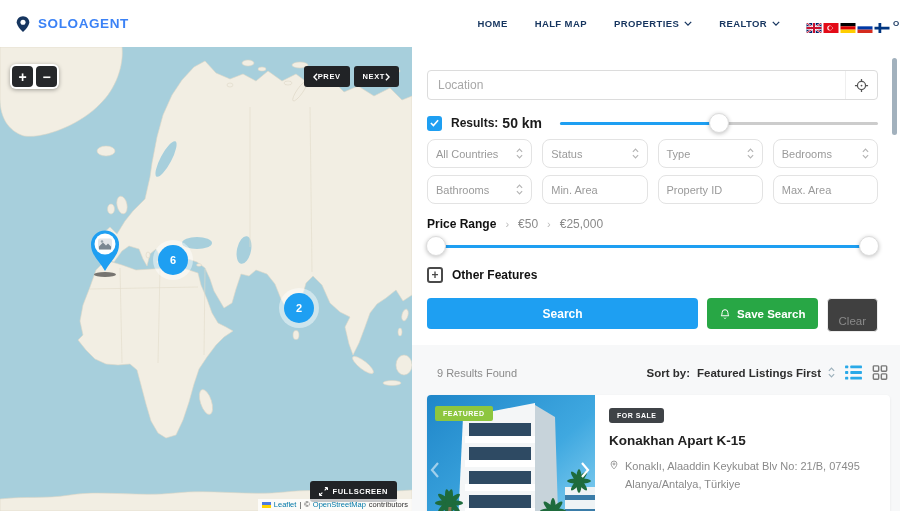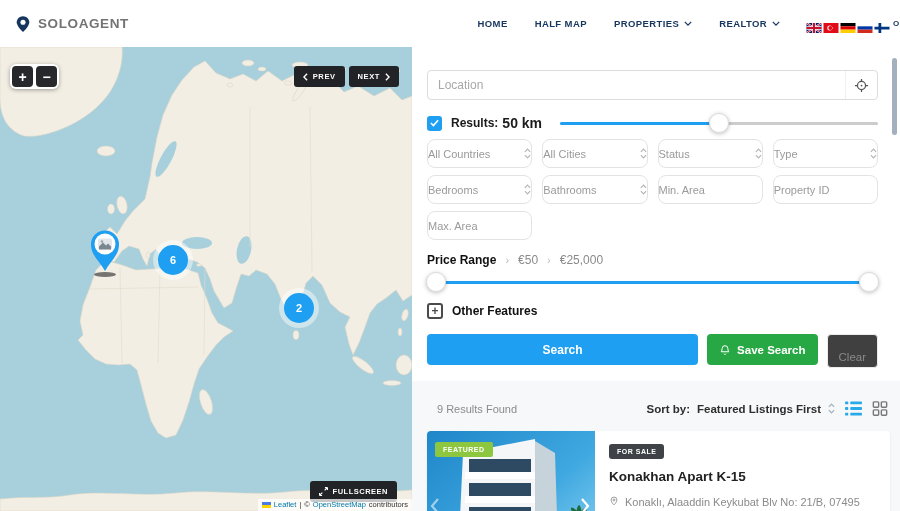--- a/index.html
+++ b/index.html
@@ -2,38 +2,38 @@
 <html><head>
 <meta charset="utf-8">
 <style>
   * { margin:0; padding:0; box-sizing:border-box; }
   html,body { width:900px; height:511px; overflow:hidden; background:#fff;
     font-family:"Liberation Sans", sans-serif; }
 
   
   .header { height:47px; display:flex; align-items:center; padding:0 12px 0 14px; background:#fff; position:relative; z-index:9; }
   .logo { display:flex; align-items:center; gap:6px; cursor:pointer; }
-  .logo-text { color:#737373; font-size:13.5px; font-weight:bold; letter-spacing:.6px; }
+  .logo-text { color:#3b82f6; font-size:13.5px; font-weight:bold; letter-spacing:.6px; }
   .nav { margin-left:auto; display:flex; align-items:center; gap:27px; margin-right:26px; }
   .nav-item { color:#16355f; font-size:9.5px; font-weight:bold; letter-spacing:.4px; display:flex; align-items:center; gap:5px; cursor:pointer; white-space:nowrap; }
   .flags-block { display:flex; flex-direction:row; gap:3px; width:82px; }
   .flags-row { display:flex; gap:1px; }
   .flag { width:16px; height:10px; display:block; cursor:pointer; }
   .flag-links { display:flex; justify-content:space-between; }
   .flag-link { font-size:8px; font-weight:bold; color:#16355f; letter-spacing:.3px; cursor:pointer; }
 
   .main { position:absolute; top:47px; left:0; right:0; bottom:0; }
 
   
   .map { position:absolute; left:0; top:0; width:412px; height:464px; background:#a7cfdc; overflow:hidden; }
   .map-svg { position:absolute; left:0; top:0; }
   .zoom-ctrl { position:absolute; left:10px; top:17px; background:#fff; border-radius:6px; padding:2px; display:flex; gap:3px; box-shadow:0 1px 4px rgba(0,0,0,.35); }
   .zoom-btn { width:21px; height:21px; background:#26282b; color:#fff; border-radius:4px; font-size:14px; font-weight:bold; display:flex; align-items:center; justify-content:center; cursor:pointer; }
   .prevnext { position:absolute; right:13px; top:19px; display:flex; gap:4px; }
-  .pn-btn { background:#212326; color:#fff; font-size:7.5px; font-weight:bold; letter-spacing:.6px; padding:6px 9px; border-radius:3px; display:flex; align-items:center; gap:5px; cursor:pointer; }
+  .pn-btn { background:#212326; color:#fff; font-size:7.5px; font-weight:bold; letter-spacing:.6px; padding:6px 9px; border-radius:3px; display:flex; align-items:center; cursor:pointer; }
   .fullscreen-btn { position:absolute; right:15px; bottom:9px; background:#212326; color:#fff; font-size:7.5px; font-weight:bold; letter-spacing:.5px; padding:6px 9px; border-radius:3px; display:flex; align-items:center; gap:5px; cursor:pointer; }
   .attribution { position:absolute; right:0; bottom:0; background:rgba(255,255,255,.75); font-size:7.5px; color:#333; padding:1px 4px 2px; display:flex; align-items:center; gap:3px; white-space:nowrap; }
   .attr-link { color:#0078a8; cursor:pointer; }
   .pin-marker { position:absolute; left:83px; top:179px; width:44px; height:52px; cursor:pointer; }
   .cluster { position:absolute; width:30px; height:30px; border-radius:50%; background:#1e9ff2; color:#fff; font-size:11px; font-weight:bold; display:flex; align-items:center; justify-content:center; box-shadow:0 0 0 5px rgba(255,255,255,.45); cursor:pointer; }
   .cluster-a { left:158px; top:198px; }
   .cluster-b { left:284px; top:246px; }
 
   
   .panel { position:absolute; left:412px; right:0; top:0; bottom:0; background:#fff; }
@@ -46,21 +46,21 @@
   .radius-row { display:flex; align-items:center; margin-top:13px; height:20px; flex-shrink:0; }
   .checkbox { width:15px; height:15px; background:#1e9ff2; border-radius:3px; display:flex; align-items:center; justify-content:center; cursor:pointer; flex-shrink:0; }
   .radius-label { font-size:12px; font-weight:bold; color:#1b1b1b; margin-left:9px; }
   .radius-value { font-size:14px; font-weight:bold; color:#1b1b1b; margin-left:4px;text-align:center; }
   .slider { flex:1; margin-left:18px; position:relative; height:20px; cursor:pointer; }
   .slider-track { position:absolute; left:0; right:0; top:8.5px; height:3px; background:#ccc; border-radius:2px; }
   .slider-fill { position:absolute; left:0; top:8.5px; height:3px; background:#1e9ff2; border-radius:2px; }
   .slider-handle { position:absolute; top:0; width:20px; height:20px; background:#fff; border:1px solid #ddd; border-radius:50%; box-shadow:0 1px 4px rgba(0,0,0,.25); cursor:grab; }
 
   .selects-grid { display:grid; grid-template-columns:repeat(4,1fr); gap:7px 10px; margin-top:6px; flex-shrink:0; }
-  .field { height:29px; border:1px solid #e3e3e3; border-radius:8px; display:flex; align-items:center; justify-content:space-between; padding:0 0; font-size:11px; color:#9a9a9a; background:#fff; cursor:pointer; overflow:hidden; white-space:nowrap; }
+  .field { height:29px; border:1px solid #e3e3e3; border-radius:8px; display:flex; align-items:center; justify-content:space-between; padding:0 8px; font-size:11px; color:#9a9a9a; background:#fff; cursor:pointer; overflow:hidden; white-space:nowrap; }
   .field input { border:none; outline:none; width:100%; font-size:11px; color:#666; background:transparent; font-family:inherit; }
   .field input::placeholder { color:#9a9a9a; }
 
   .price-row { margin-top:13px; display:flex; align-items:center; gap:9px; flex-shrink:0; }
   .price-label { font-size:12px; font-weight:bold; color:#111; }
   .price-sep { font-size:11px; color:#bbb; }
   .price-val { font-size:12px; color:#8a8a8a; }
   .price-slider { margin-top:5px; position:relative; height:20px; flex-shrink:0; cursor:pointer; }
   .price-slider .slider-fill { left:6px; right:6px; }
 
@@ -320,28 +320,20 @@
         <div class="slider">
           <div class="slider-track"></div>
           <div class="slider-fill" style="width:50%;"></div>
           <div class="slider-handle" style="left:calc(50% - 10px);"></div>
         </div>
       </div>
 
       <div class="selects-grid">
         <div class="field">
             <span>All Countries</span>
-            <span style="display:flex;">
-              <svg width="7" height="11" viewBox="0 0 8 12" fill="none" stroke="#b5b5b5" stroke-width="1.3">
-                <path d="M1 4.2 L4 1 L7 4.2 M1 7.8 L4 11 L7 7.8"></path>
-              </svg>
-            </span>
-          </div>
-        <div class="field">
-            <span>All Cities</span>
             <span style="display:flex;">
               <svg width="7" height="11" viewBox="0 0 8 12" fill="none" stroke="#b5b5b5" stroke-width="1.3">
                 <path d="M1 4.2 L4 1 L7 4.2 M1 7.8 L4 11 L7 7.8"></path>
               </svg>
             </span>
           </div>
         <div class="field">
             <span>Status</span>
             <span style="display:flex;">
               <svg width="7" height="11" viewBox="0 0 8 12" fill="none" stroke="#b5b5b5" stroke-width="1.3">

